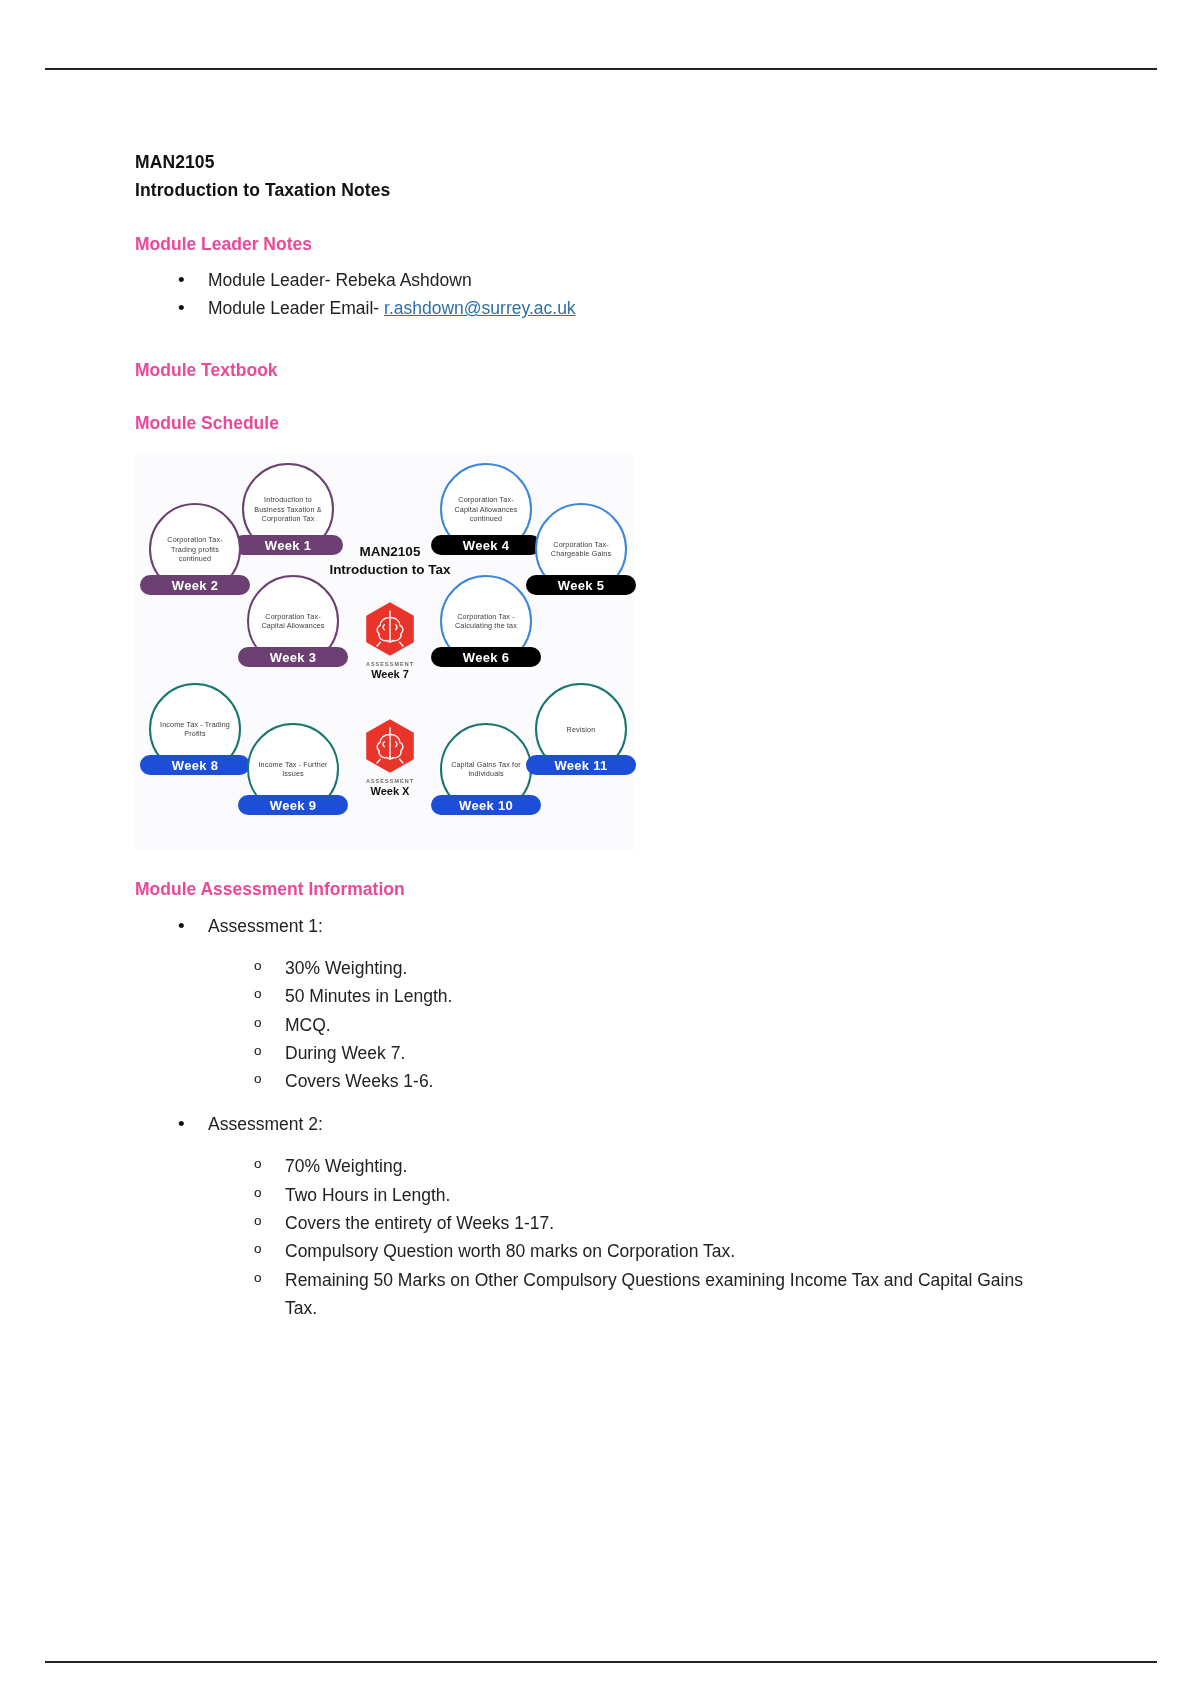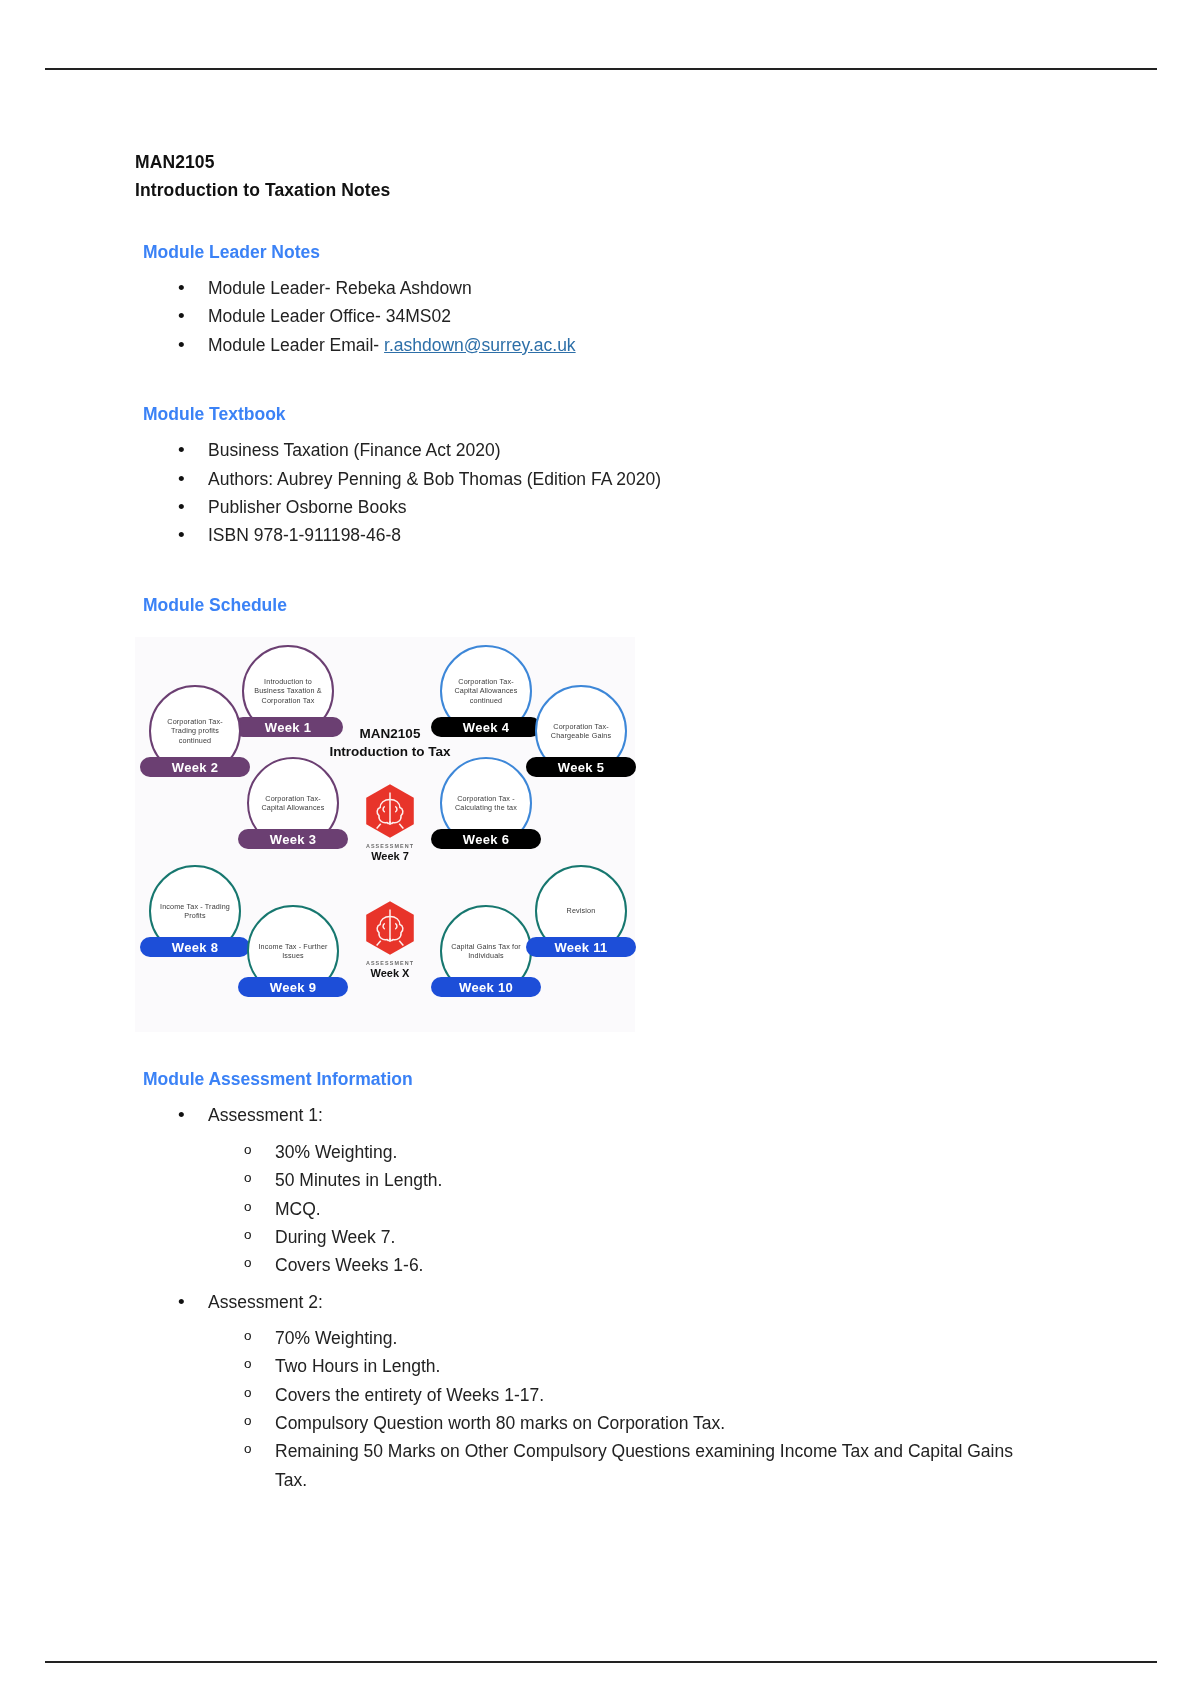--- a/index.html
+++ b/index.html
@@ -35,22 +35,22 @@
     font-weight:bold;
     color:#111;
     margin:0;
     line-height:1.62;
     letter-spacing:0.1px;
   }
   .title-block { margin-bottom:0; }
   .section-head {
     font-size:17.5px;
     font-weight:bold;
-    color:#3b82f6;
-    margin:8px;
+    color:#ec4899;
+    margin:0;
     line-height:1.62;
   }
   .gap { height:25px; }
   ul.bul {
     list-style:none;
     margin:8px; padding:0;
   }
   ul.bul > li {
     position:relative;
     font-size:17.5px;
@@ -61,21 +61,21 @@
   }
   ul.bul > li::before {
     content:"\2022";
     position:absolute;
     left:35px; top:-1px;
     font-size:19px;
     color:#111;
   }
   ul.sub {
     list-style:none;
-    margin:4px; padding:0;
+    margin:14px; padding:0;
   }
   ul.sub > li {
     position:relative;
     font-size:17.5px;
     line-height:1.62;
     color:#222;
     padding-left:136px;
   }
   ul.sub > li::before {
     content:"o";
@@ -183,33 +183,26 @@
     <div class="title-block">
       <div class="hdr">MAN2105</div>
       <div class="hdr">Introduction to Taxation Notes</div>
     </div>
 
     <div class="gap"></div>
 
     <div class="section-head">Module Leader Notes</div>
     <ul class="bul">
       <li>Module Leader- Rebeka Ashdown</li>
-      <li>Module Leader Office- 34MS02</li>
       <li><span>Module Leader Email- </span><a class="email" href="#">r.ashdown@surrey.ac.uk</a></li>
     </ul>
 
     <div class="gap"></div>
 
     <div class="section-head">Module Textbook</div>
-    <ul class="bul">
-      <li>Business Taxation (Finance Act 2020)</li>
-      <li>Authors: Aubrey Penning &amp; Bob Thomas (Edition FA 2020)</li>
-      <li>Publisher Osborne Books</li>
-      <li>ISBN 978-1-911198-46-8</li>
-    </ul>
 
     <div class="gap"></div>
 
     <div class="section-head">Module Schedule</div>
 
     <div class="diagram">
 
       <div class="node purple" style="left:107px; top:8px;">
         <div class="bub">
             <span class="txt">Introduction to Business Taxation &amp; Corporation Tax</span>

